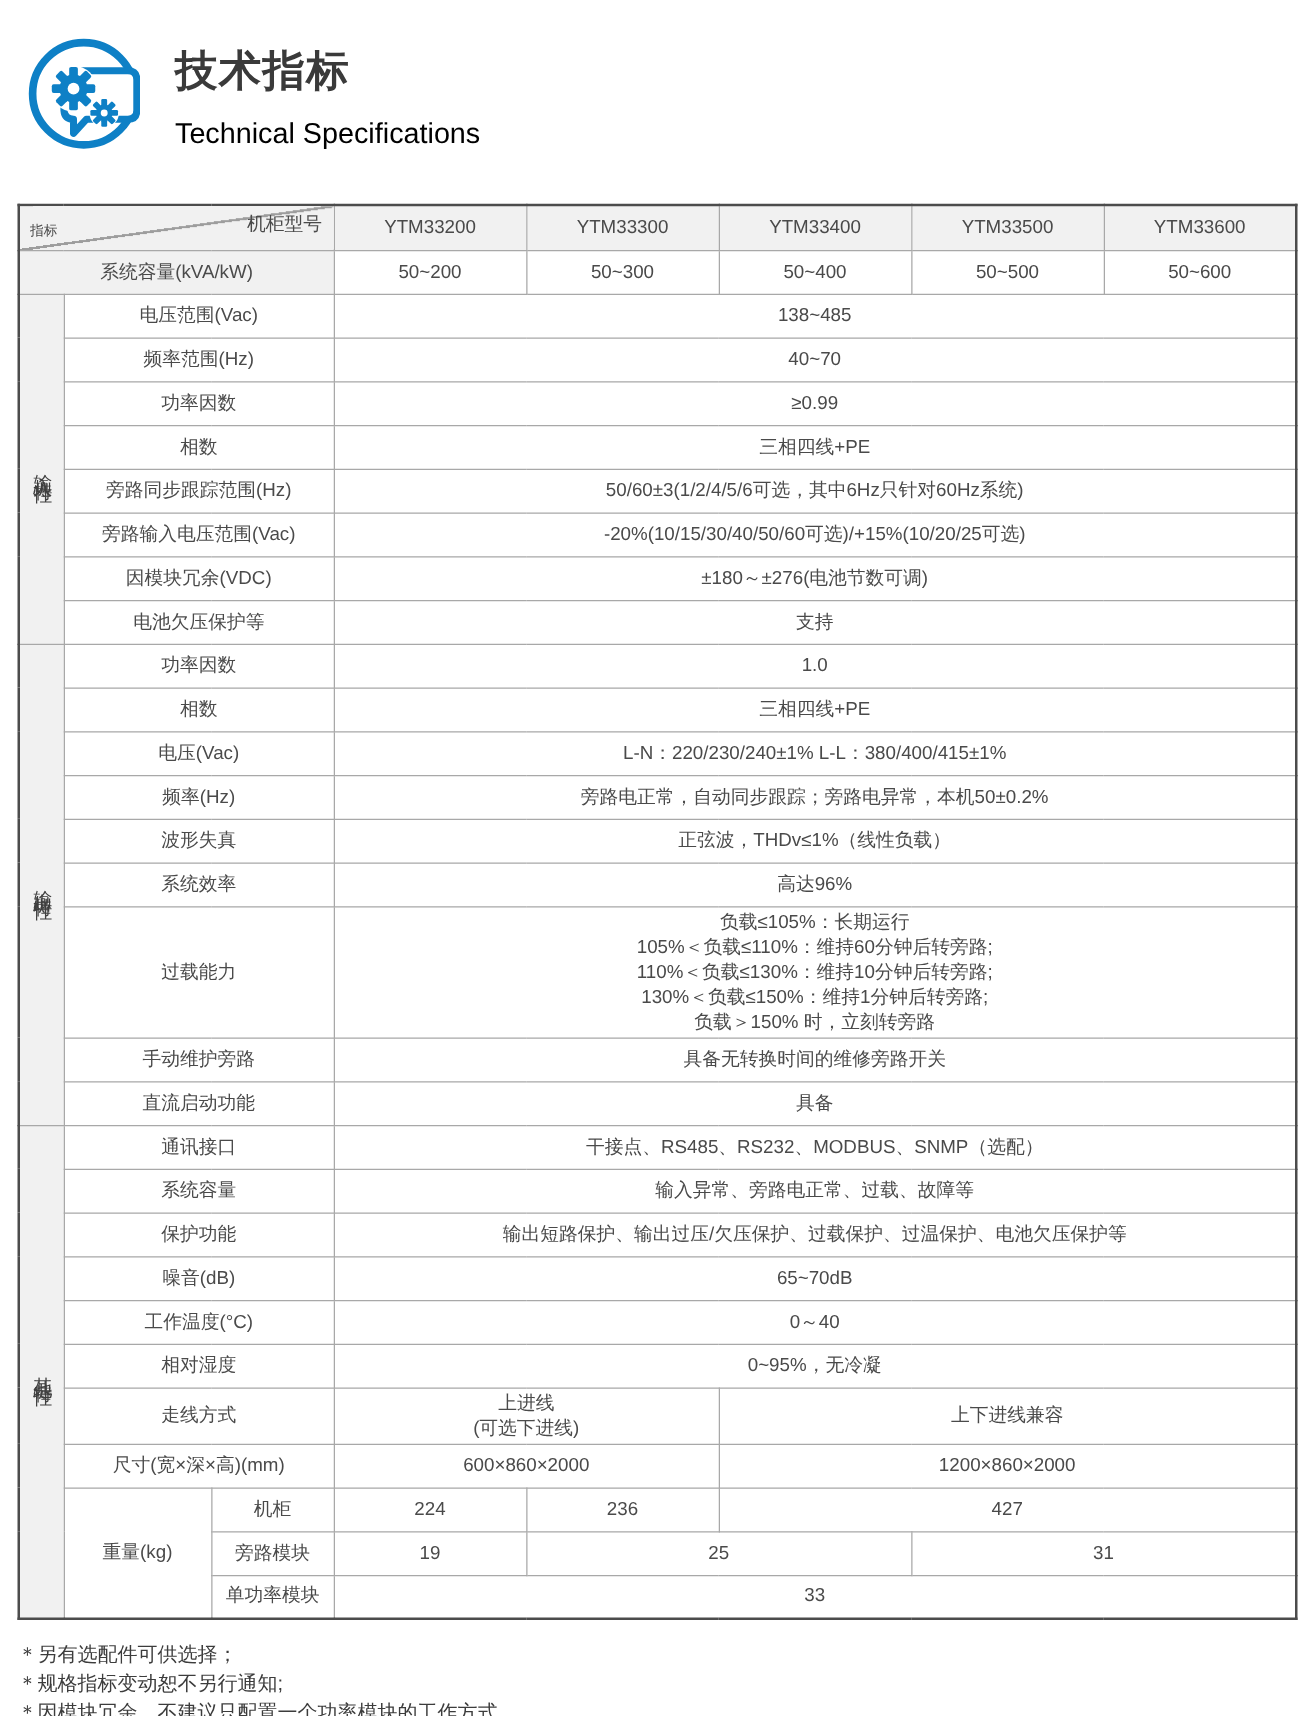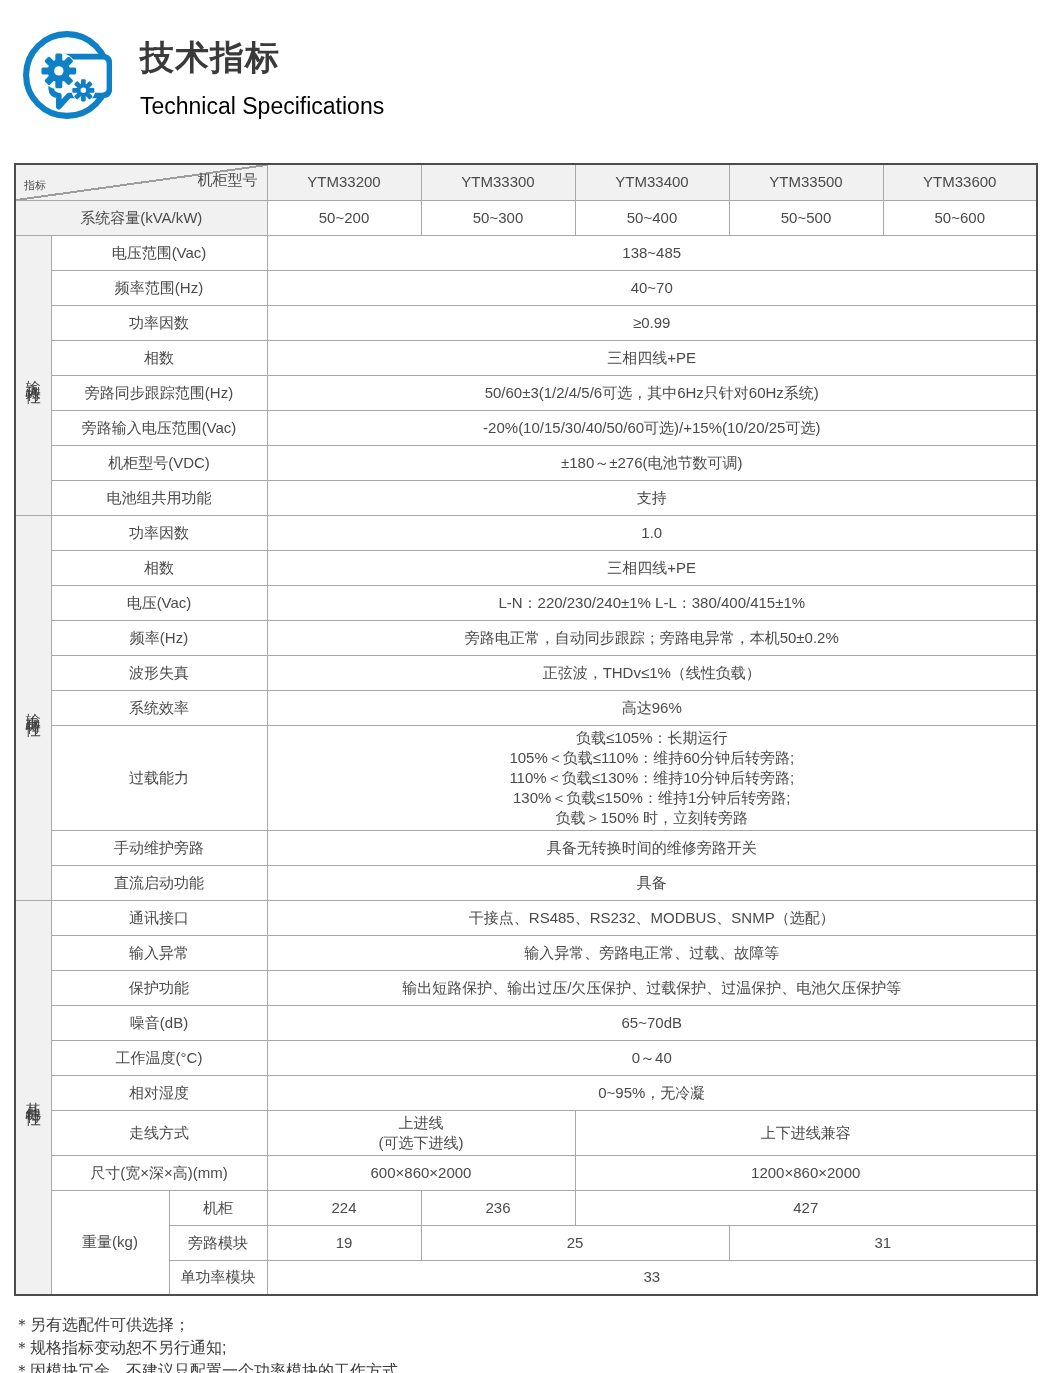--- a/index.html
+++ b/index.html
@@ -150,25 +150,25 @@
   </tr>
   <tr class="r">
     <td colspan="2">旁路同步跟踪范围(Hz)</td>
     <td colspan="5">50/60±3(1/2/4/5/6可选，其中6Hz只针对60Hz系统)</td>
   </tr>
   <tr class="r">
     <td colspan="2">旁路输入电压范围(Vac)</td>
     <td colspan="5">-20%(10/15/30/40/50/60可选)/+15%(10/20/25可选)</td>
   </tr>
   <tr class="r">
-    <td colspan="2">机柜型号(VDC)</td>
+    <td colspan="2">因模块冗余(VDC)</td>
     <td colspan="5">±180～±276(电池节数可调)</td>
   </tr>
   <tr class="r">
-    <td colspan="2">电池组共用功能</td>
+    <td colspan="2">电池欠压保护等</td>
     <td colspan="5">支持</td>
   </tr>
 
   <tr class="r">
     <td rowspan="9" class="gray band"><span class="vtext">输出特性</span></td>
     <td colspan="2">功率因数</td>
     <td colspan="5">1.0</td>
   </tr>
   <tr class="r">
     <td colspan="2">相数</td>
@@ -206,21 +206,21 @@
     <td colspan="2">直流启动功能</td>
     <td colspan="5">具备</td>
   </tr>
 
   <tr class="r">
     <td rowspan="11" class="gray band"><span class="vtext">其他特性</span></td>
     <td colspan="2">通讯接口</td>
     <td colspan="5">干接点、RS485、RS232、MODBUS、SNMP（选配）</td>
   </tr>
   <tr class="r">
-    <td colspan="2">输入异常</td>
+    <td colspan="2">系统容量</td>
     <td colspan="5">输入异常、旁路电正常、过载、故障等</td>
   </tr>
   <tr class="r">
     <td colspan="2">保护功能</td>
     <td colspan="5">输出短路保护、输出过压/欠压保护、过载保护、过温保护、电池欠压保护等</td>
   </tr>
   <tr class="r">
     <td colspan="2">噪音(dB)</td>
     <td colspan="5">65~70dB</td>
   </tr>

